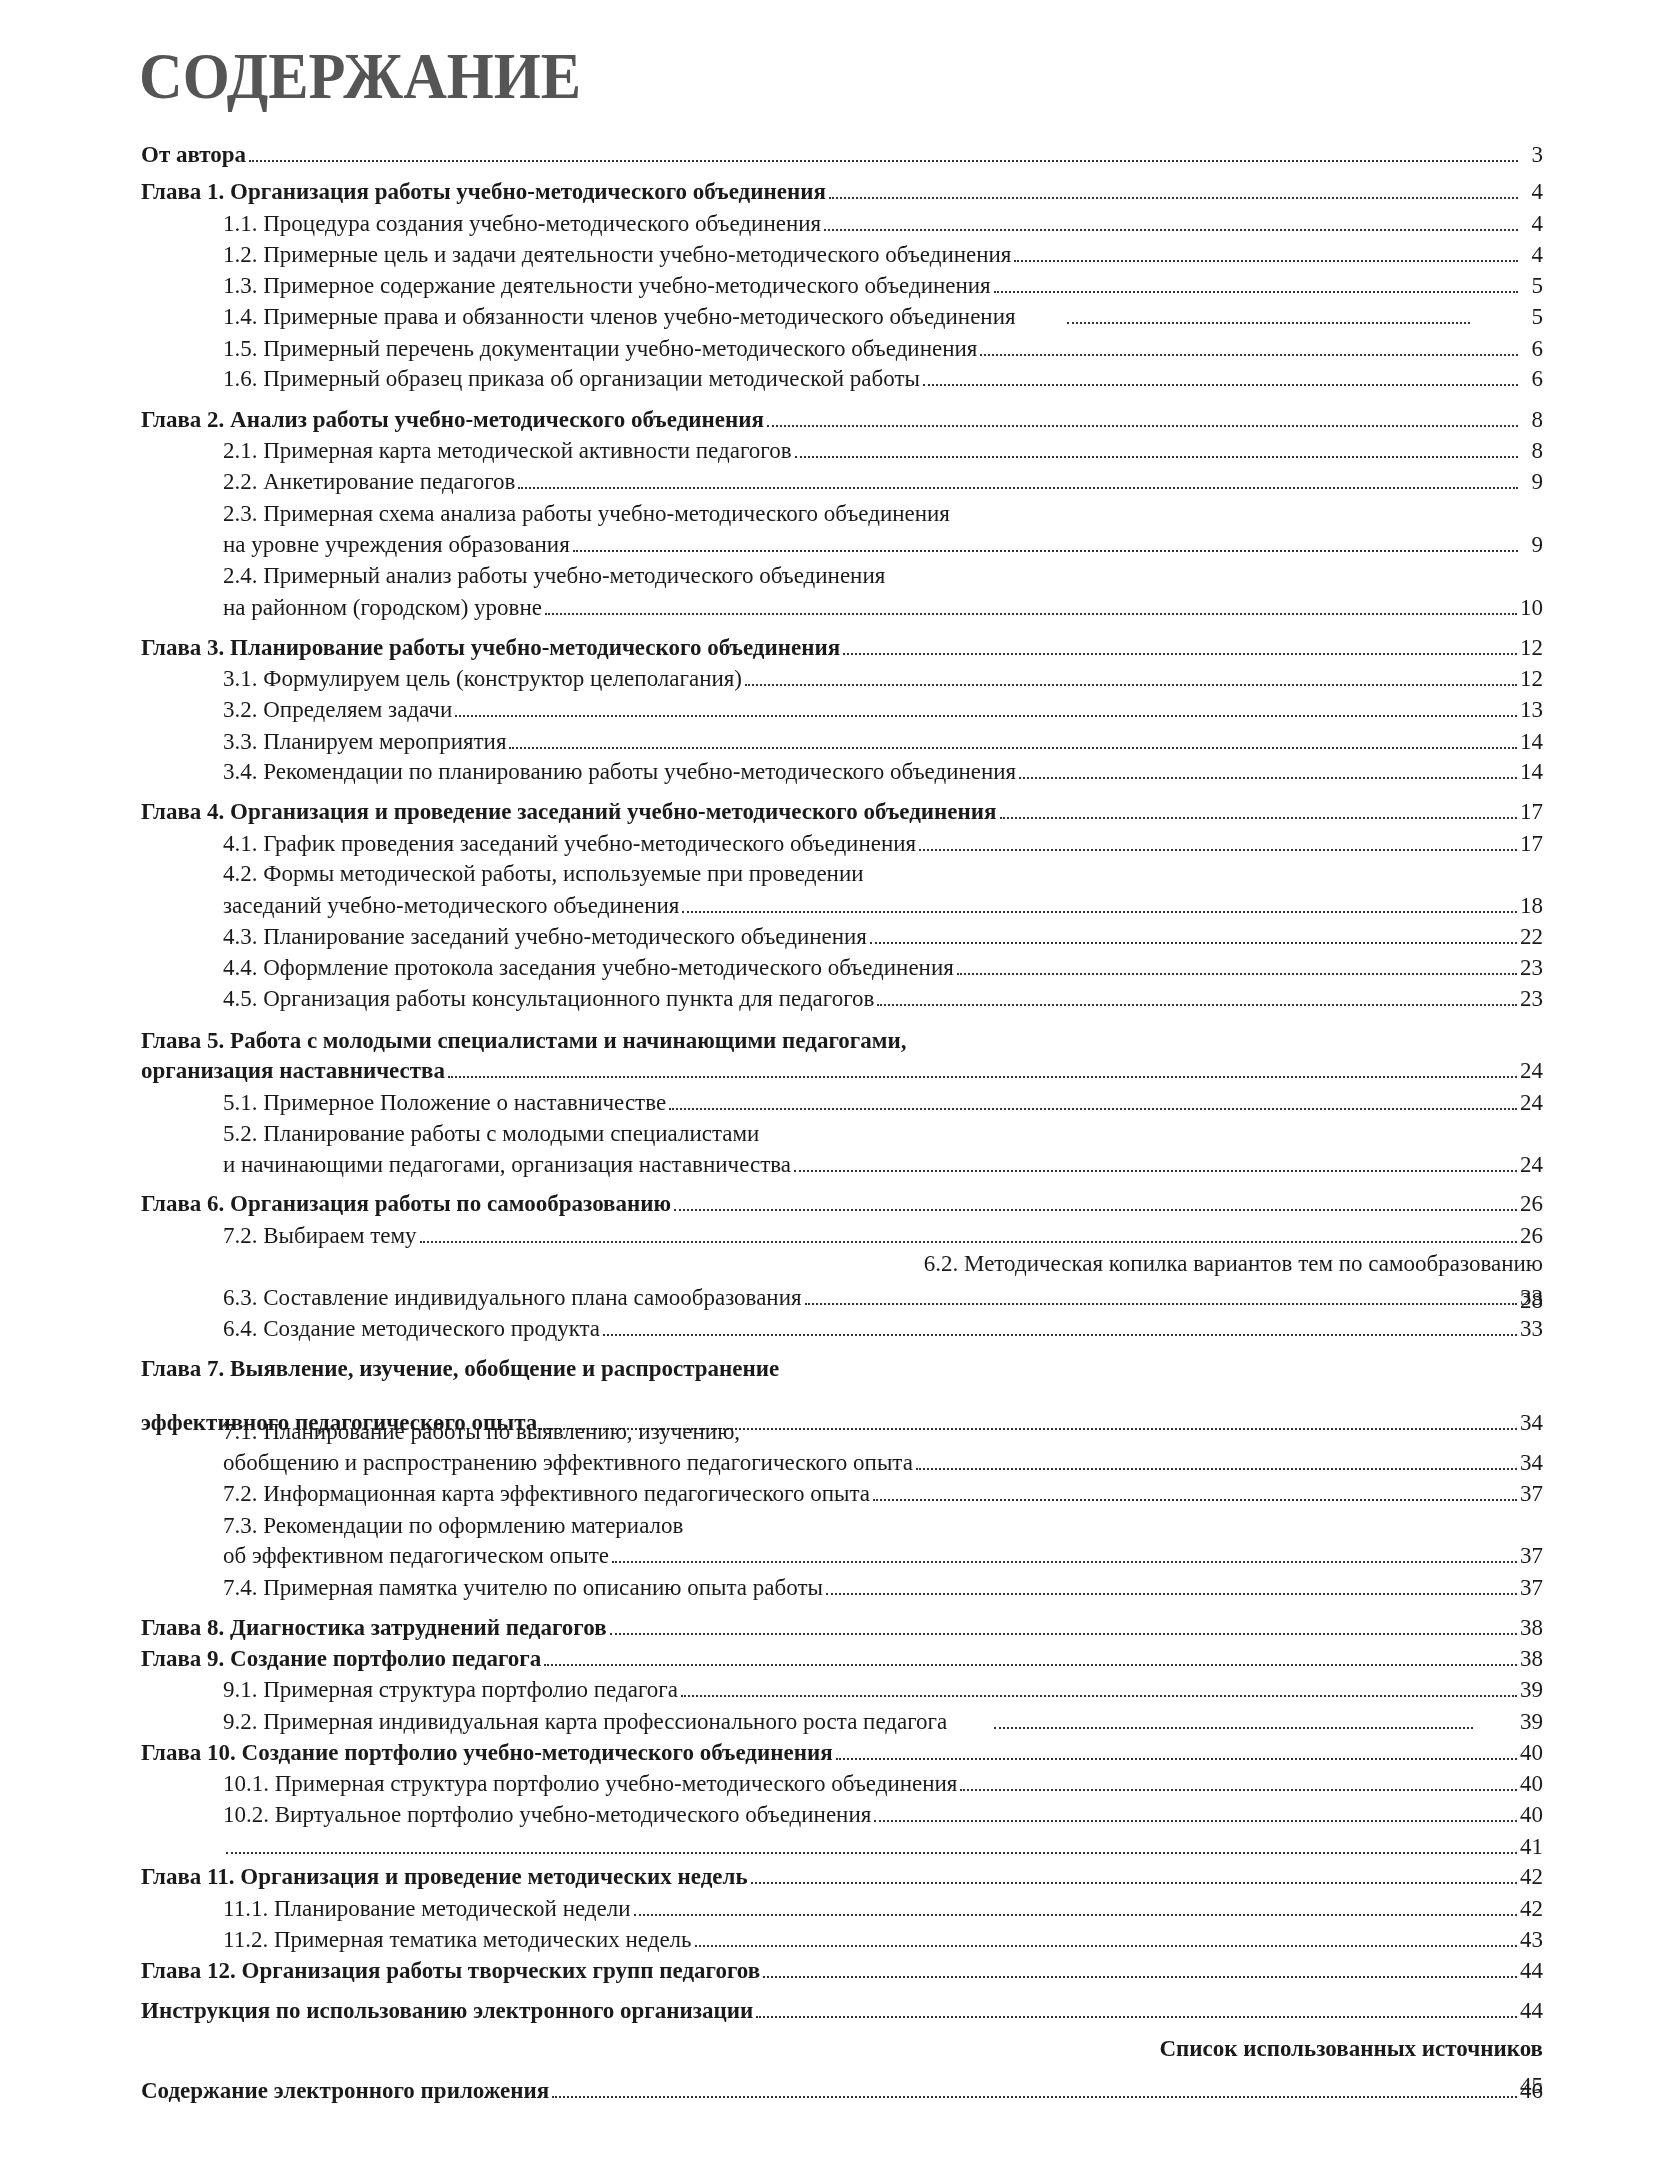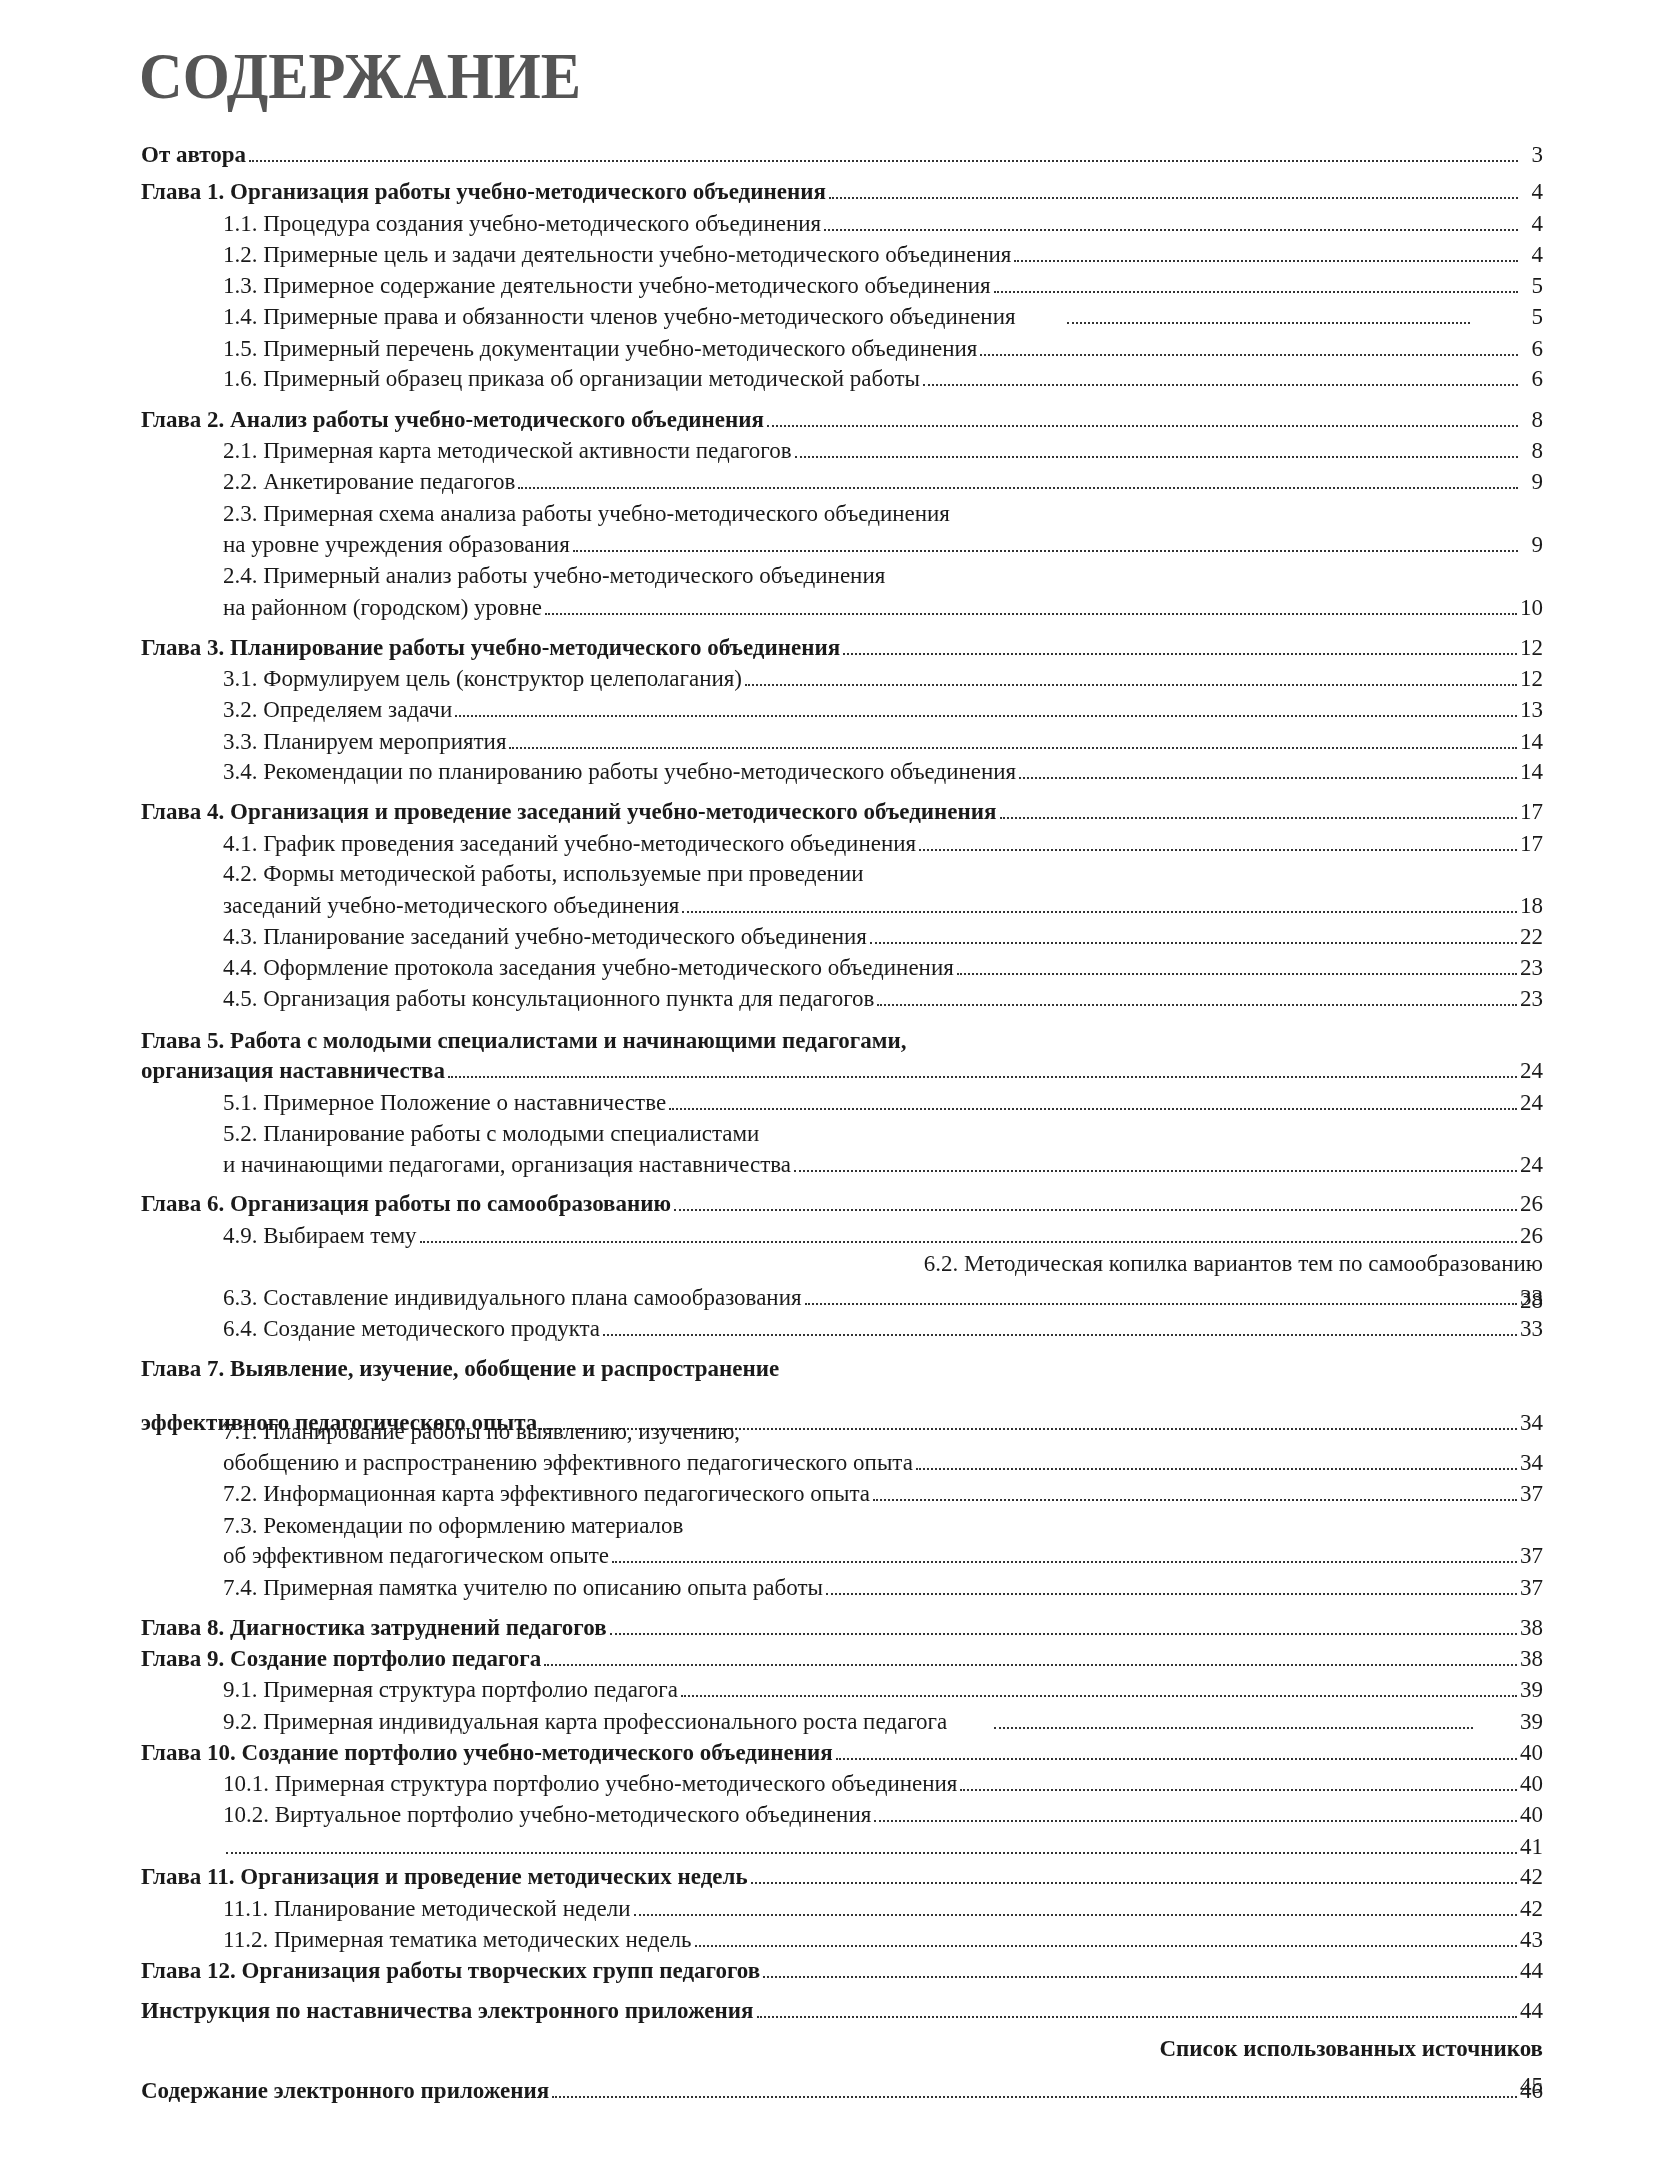--- a/index.html
+++ b/index.html
@@ -169,21 +169,21 @@
       <span class="txt">и начинающими педагогами, организация наставничества</span>
       <span class="dots"></span>
       <span class="pg">24</span>
     </div>
     <div class="row chap" style="top: 1188px;">
       <span class="txt">Глава 6. Организация работы по самообразованию</span>
       <span class="dots"></span>
       <span class="pg">26</span>
     </div>
     <div class="row sub" style="top: 1220px;">
-      <span class="txt">4.9. Выбираем тему</span>
+      <span class="txt">7.2. Выбираем тему</span>
       <span class="dots"></span>
       <span class="pg">26</span>
     </div>
     <div class="row sub" style="top: 1250px; flex-direction: column;">
       <span class="txt">6.2. Методическая копилка вариантов тем по самообразованию</span>
       <span class="dots"></span>
       <span class="pg">28</span>
     </div>
     <div class="row sub" style="top: 1282px;">
       <span class="txt">6.3. Составление индивидуального плана самообразования</span>
@@ -282,21 +282,21 @@
       <span class="txt">11.2. Примерная тематика методических недель</span>
       <span class="dots"></span>
       <span class="pg">43</span>
     </div>
     <div class="row chap" style="top: 1955px;">
       <span class="txt">Глава 12. Организация работы творческих групп педагогов</span>
       <span class="dots"></span>
       <span class="pg">44</span>
     </div>
     <div class="row chap" style="top: 1995px;">
-      <span class="txt">Инструкция по наставничества электронного приложения</span>
+      <span class="txt">Инструкция по использованию электронного организации</span>
       <span class="dots"></span>
       <span class="pg">44</span>
     </div>
     <div class="row chap" style="top: 2035px; flex-direction: column;">
       <span class="txt">Список использованных источников</span>
       <span class="dots"></span>
       <span class="pg">45</span>
     </div>
     <div class="row chap" style="top: 2075px;">
       <span class="txt">Содержание электронного приложения</span>

